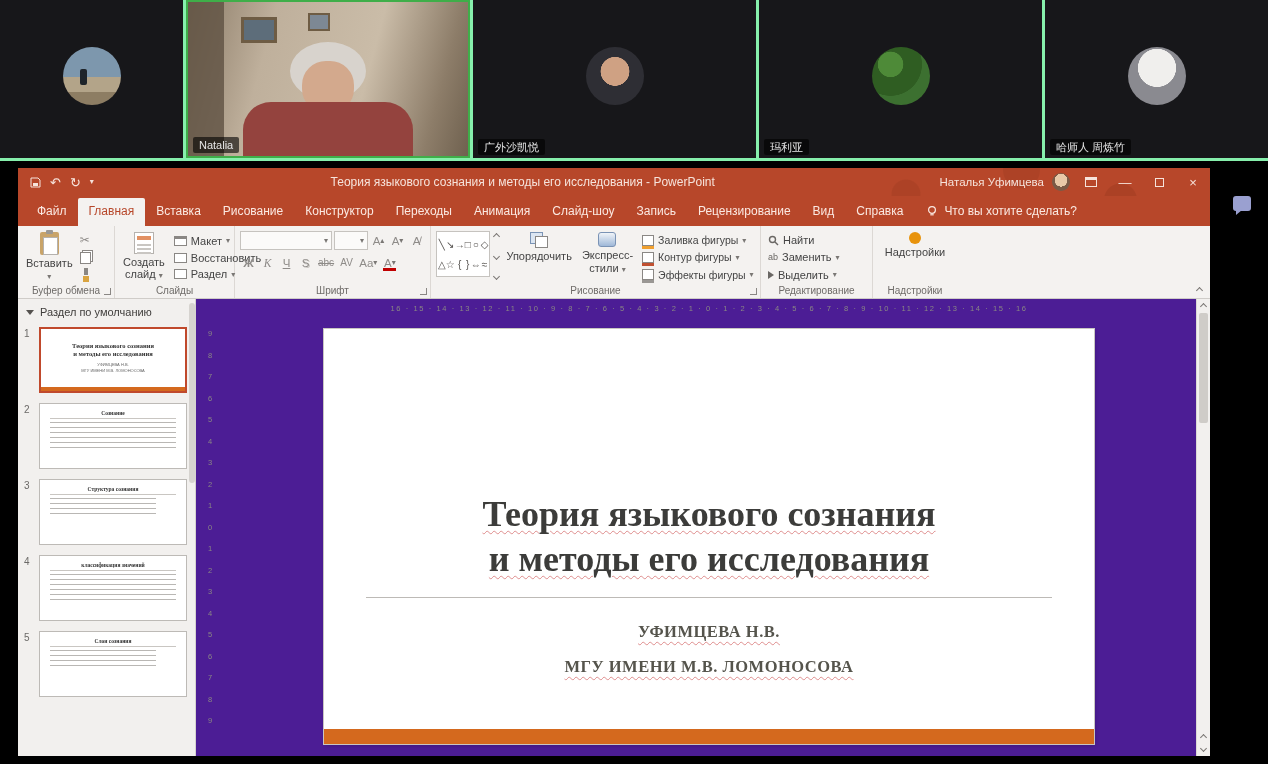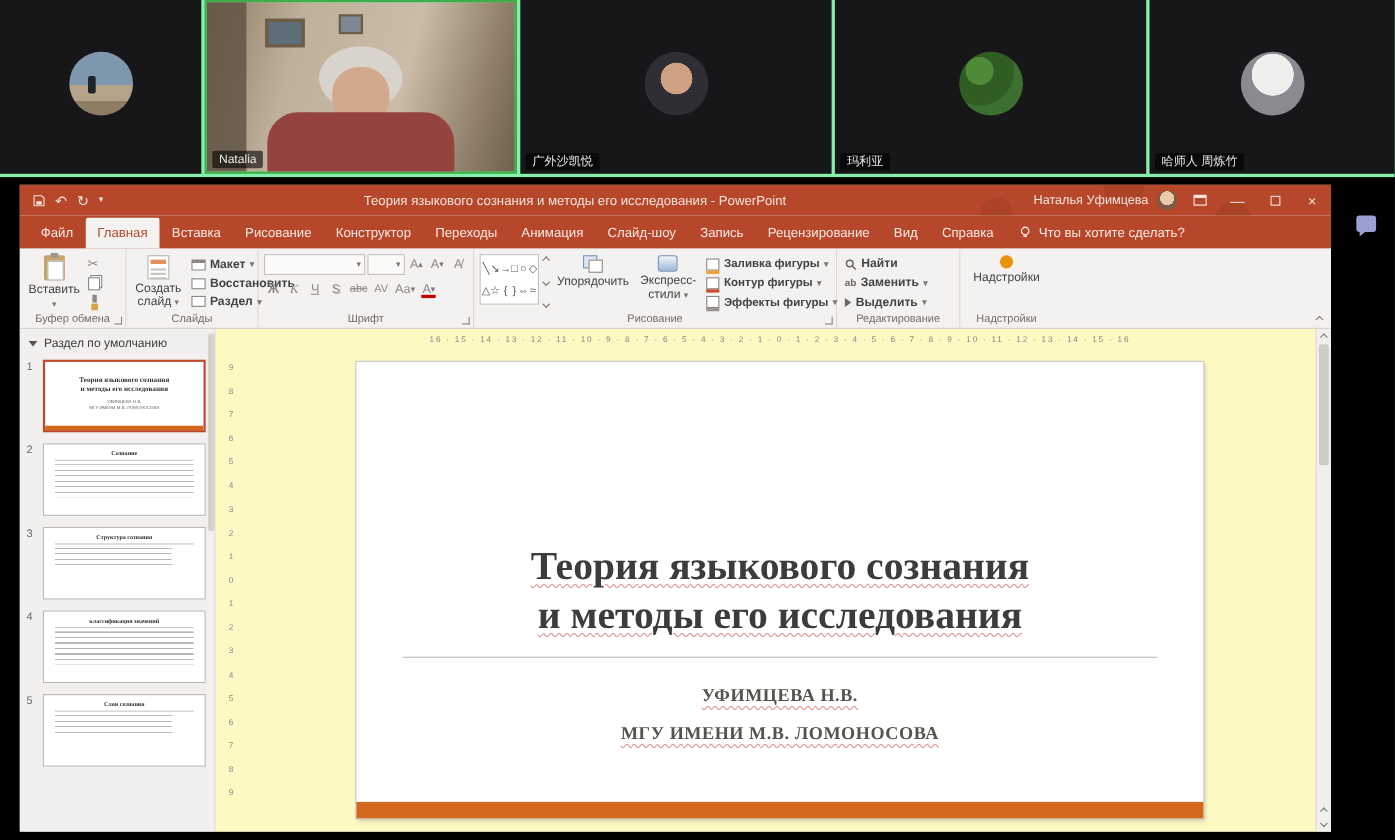--- a/index.html
+++ b/index.html
@@ -45,21 +45,21 @@
   .tab { padding:6px 11px 8px; font-size:12px; white-space:nowrap; }
   .tab.selected { background:#f4f2f0; color:#b7472a; border-radius:2px 2px 0 0; padding-bottom:8px; }
   .tellme { display:flex; align-items:center; gap:6px; margin-left:12px; padding-bottom:8px; font-size:12px; color:#fbe9e2; white-space:nowrap; }
 
   .ribbon { height:73px; background:#f4f2f0; border-bottom:1px solid #cfccc8; display:flex; position:relative; }
   .group { position:relative; border-right:1px solid #dcd8d4; padding:5px 5px 16px; display:flex; gap:4px; flex:none; }
   .group-label { position:absolute; left:0; right:0; bottom:2px; text-align:center; font-size:10px; color:#6e6b68; }
   .launcher { position:absolute; right:3px; bottom:3px; width:7px; height:7px; border-right:1.5px solid #8a8784; border-bottom:1.5px solid #8a8784; }
   .bigbtn { display:flex; flex-direction:column; align-items:center; gap:2px; font-size:11px; color:#444; text-align:center; padding:1px 3px; line-height:1.15; }
   .smcol { display:flex; flex-direction:column; justify-content:flex-start; gap:1px; }
-  .smbtn { display:flex; align-items:center; gap:4px; height:18px; font-size:11px; color:#444; padding:0 2px; white-space:nowrap;font-weight:bold; }
+  .smbtn { display:flex; align-items:center; gap:4px; height:18px; font-size:11px; color:#444; padding:0 2px; white-space:nowrap; }
   .dd { font-size:8px; color:#7a7774; }
 
   .ic-save-wrap svg, .icsvg { display:block; }
   .ic-paste { width:19px; height:24px; background:#c9a469; border-radius:2px; position:relative; }
   .ic-paste::before { content:""; position:absolute; left:3px; top:5px; width:13px; height:16px; background:#fff; border:1px solid #b5b2ae; }
   .ic-paste::after { content:""; position:absolute; left:6px; top:-2px; width:7px; height:4px; background:#9b9894; border-radius:1px; }
   .ic-cut { font-size:12px; color:#8a8784; line-height:1; }
   .ic-copy { position:relative; width:13px; height:14px; }
   .ic-copy::before { content:""; position:absolute; right:0; top:0; width:9px; height:10px; border:1px solid #8a8784; background:#fff; }
   .ic-copy::after { content:""; position:absolute; left:0; bottom:0; width:9px; height:10px; border:1px solid #8a8784; background:#fff; }
@@ -115,21 +115,21 @@
   .thumb.selected { border:2px solid #c0492c; }
   .t1-title { font-family:"Liberation Serif",serif; font-weight:bold; font-size:6.5px; line-height:1.3; text-align:center; color:#333; margin-top:13px; }
   .t1-sub { font-size:4px; color:#666; text-align:center; margin-top:3px; line-height:1.5; }
   .t1-bar { position:absolute; left:0; right:0; bottom:0; height:4px; background:#d4691e; }
   .t-head { font-family:"Liberation Serif",serif; font-weight:bold; font-size:5.5px; text-align:center; color:#333; margin-top:6px; }
   .t-rule { height:1px; background:#c9c6c2; margin:2px 10px; }
   .t-lines { margin:3px 10px 0; height:30px; background:repeating-linear-gradient(to bottom, #b9b7b4 0 1px, transparent 1px 5px); }
   .t-lines.short { height:18px; margin-right:30px; }
   .panel-scroll { position:absolute; right:0; top:4px; width:6px; height:180px; background:#d6d3cf; border-radius:3px; }
 
-  .editor { flex:1; position:relative; background:#fef9c3; overflow:hidden; }
+  .editor { flex:1; position:relative; background:#4c1d95; overflow:hidden; }
   .hruler { position:absolute; top:5px; left:120px; width:786px; height:13px; font-size:7.5px; color:#8a8784; letter-spacing:1.6px; white-space:nowrap; overflow:hidden; text-align:center; }
   .vruler { position:absolute; left:7px; top:24px; width:14px; font-size:7.5px; color:#8a8784; line-height:21.5px; text-align:center; white-space:pre-line; }
   .slide { position:absolute; left:128px; top:30px; width:770px; height:415px; background:#fff; box-shadow:0 0 0 1px #c9c6c2, 1px 2px 4px rgba(0,0,0,.18); }
   .slide-title { position:absolute; top:163px; left:0; right:0; text-align:center; font-family:"Liberation Serif",serif; font-weight:bold; font-size:36px; line-height:1.25; color:#3c3c3a; }
   .slide-title span, .slide-sub span { text-decoration:underline wavy rgba(200,60,60,.55) 1px; text-underline-offset:4px; }
   .slide-divider { position:absolute; top:268px; left:42px; right:42px; height:1px; background:#bdbab6; }
   .slide-sub { position:absolute; top:286px; left:0; right:0; text-align:center; font-family:"Liberation Serif",serif; font-weight:bold; font-size:16.5px; color:#55544c; line-height:2.1; letter-spacing:.5px; }
   .slide-band { position:absolute; left:0; right:0; bottom:0; height:15px; background:#d4691e; }
 
   .vscroll { position:absolute; right:0; top:0; bottom:26px; width:14px; background:#f2f0ee; border-left:1px solid #dcd9d5; }

